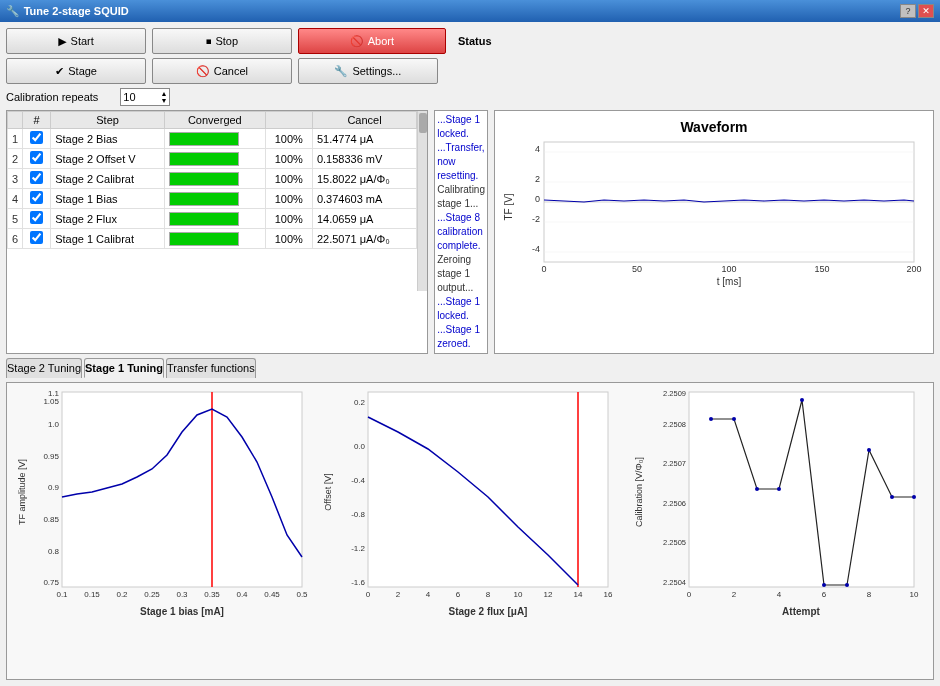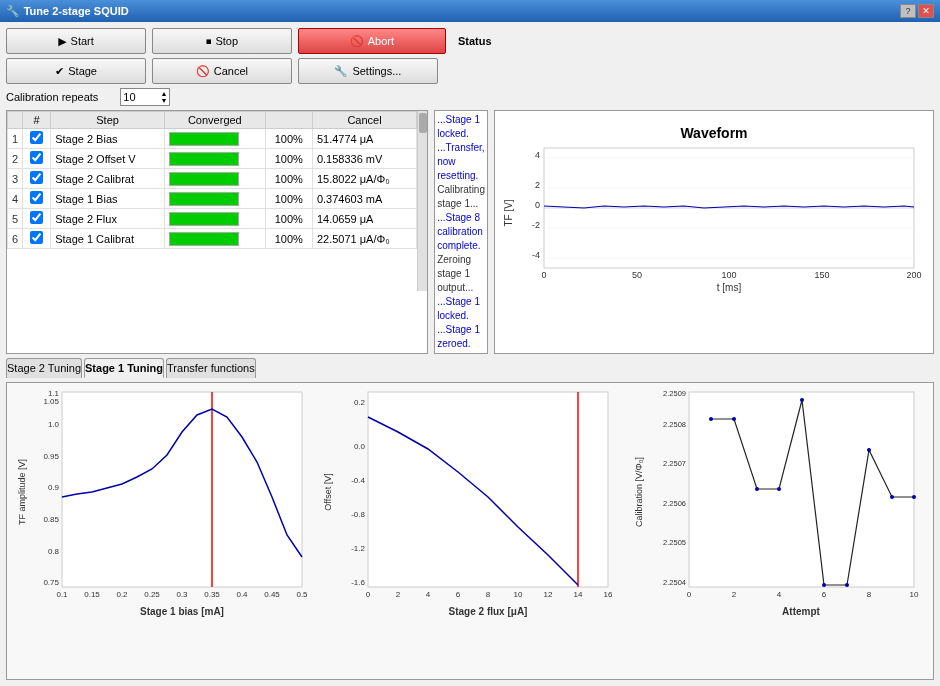--- a/index.html
+++ b/index.html
@@ -135,21 +135,21 @@
     .status-text-area .status-blue { color: #0000cc; }
 
     
     .waveform-section {
       width: 440px;
       border: 1px solid #999;
       background: white;
       display: flex;
       flex-direction: column;
       align-items: center;
-      padding: 14px;
+      padding: 8px;
     }
     .waveform-title {
       font-size: 14px;
       font-weight: bold;
       margin-bottom: 2px;
     }
 
     
     .tabs-section {
       display: flex;

